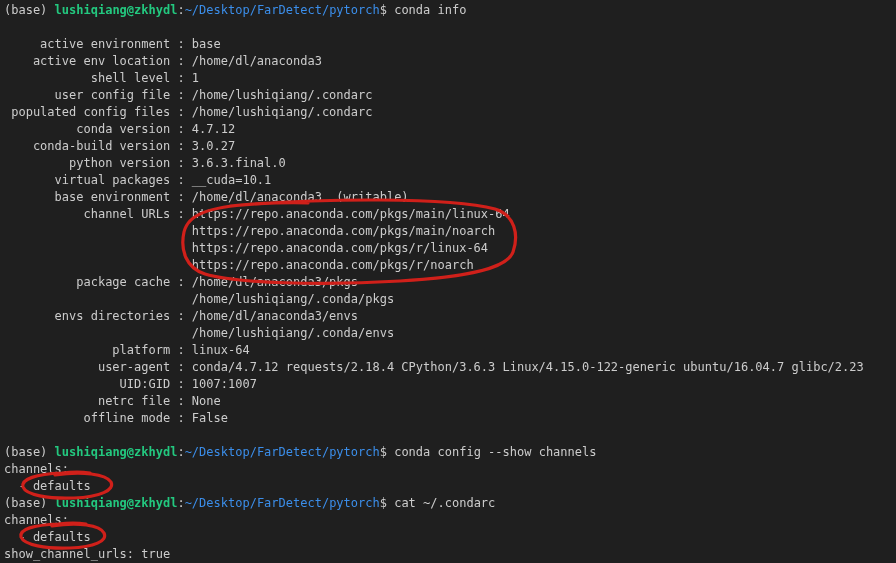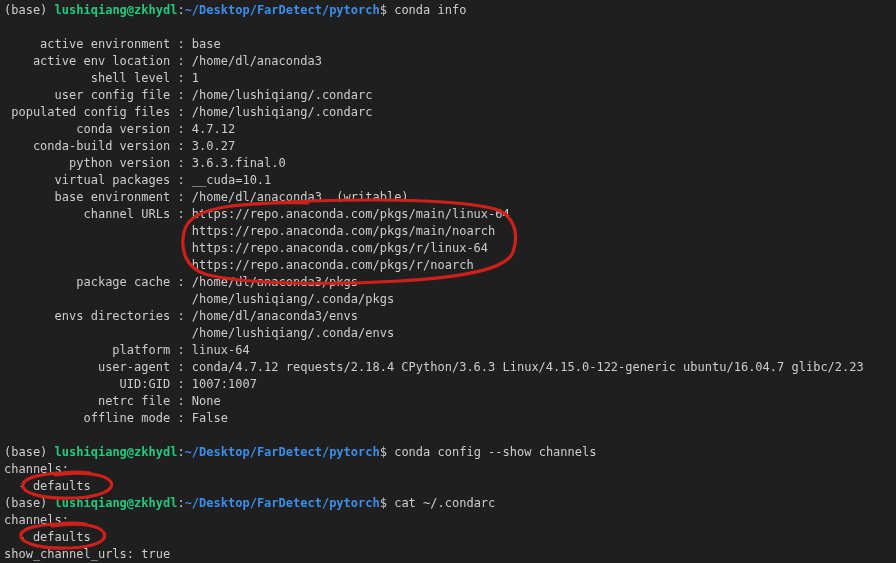--- a/index.html
+++ b/index.html
@@ -16,21 +16,21 @@
     line-height:17px;
   }
   .term{
     position:absolute;left:4px;top:2px;right:0;bottom:0;
     white-space:pre;
     color:var(--fg);
   }
   .line{height:17px;}
   .fg{color:var(--fg);}
   .green{color:var(--green);font-weight:bold;margin-top:47px;}
-  .blue{color:var(--blue);font-weight:bold;}
+  .blue{color:var(--blue);font-weight:normal;}
   .annot-layer{
     position:absolute;left:0;top:0;width:896px;height:563px;
     pointer-events:none;
   }
   .annot{fill:none;stroke-width:3.2;stroke-linecap:round;stroke-linejoin:round;}
 </style>
 </head>
 <body>
 
 <div class="screen">

